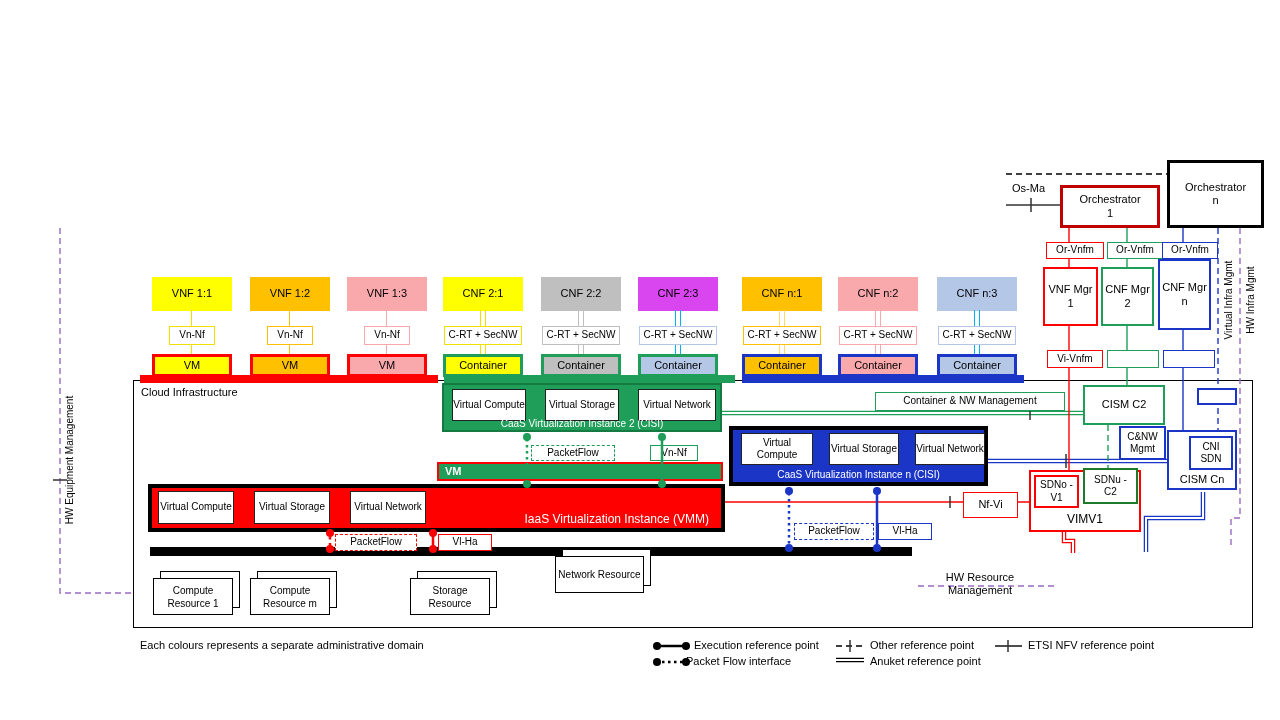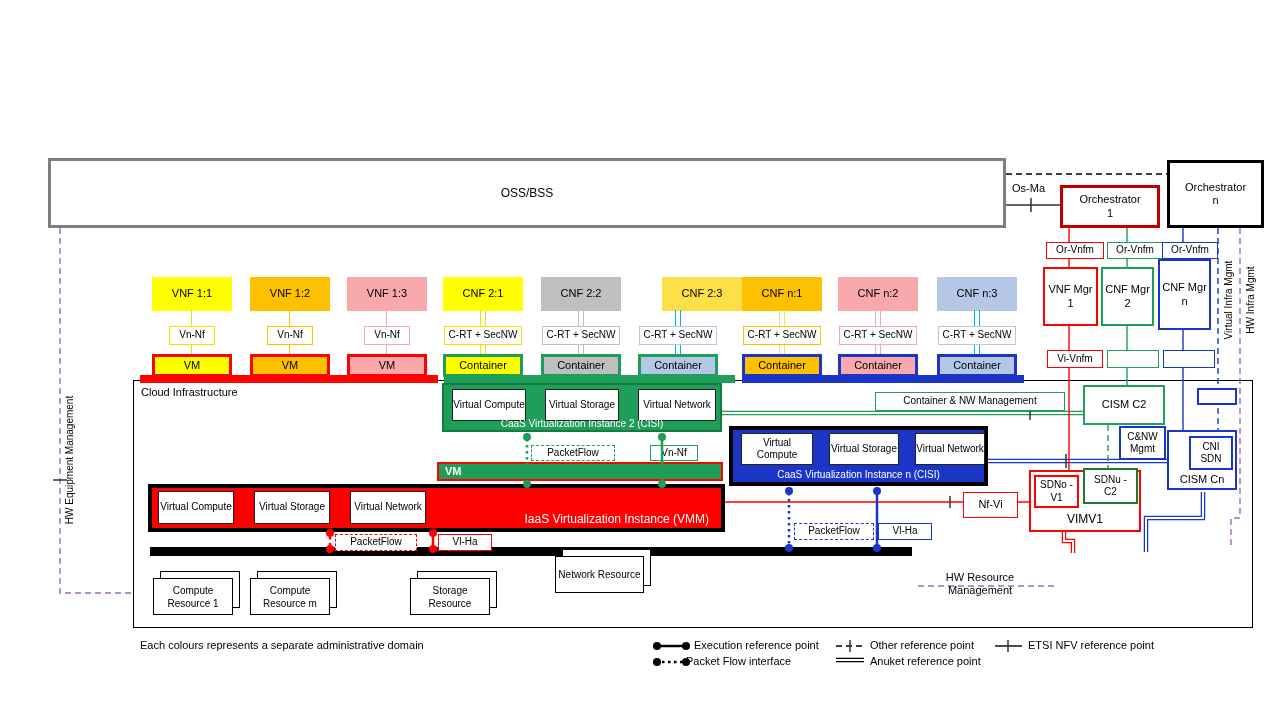--- a/index.html
+++ b/index.html
@@ -76,23 +76,20 @@
       <path class="sr w1" d="M1069 228 V473"></path>
       <path class="sr w1" d="M725 502 H1030"></path>
       <path class="tick" d="M950 496 V508"></path>
       <path class="sr w4" d="M1064 532 V541 H1073 V553"></path>
       <path class="score wc" d="M1064 532 V541 H1073 V553"></path>
       <path class="sb w4" d="M1203 492 V518 H1146 V552"></path>
       <path class="score wc" d="M1203 492 V518 H1146 V552"></path>
     </g>
   </svg>
 
-  <div class="bx bfr f12" style="left:48px;top:158px;width:958px;height:70px">
-    <span>OSS/BSS</span>
-  </div>
   <div class="bx plain f11 tl" style="left:1012px;top:181px;width:48px;height:16px">Os-Ma</div>
   <div class="bx bdr35 f11" style="left:1060px;top:185px;width:100px;height:43px;padding:0 16px">Orchestrator 1</div>
   <div class="bx bk35 f11" style="left:1167px;top:160px;width:97px;height:68px;padding:0 16px">Orchestrator n</div>
 
   <div class="bx br15 f10" style="left:1046px;top:242px;width:58px;height:17px">Or-Vnfm</div>
   <div class="bx bg15 f10" style="left:1107px;top:242px;width:56px;height:17px">Or-Vnfm</div>
   <div class="bx bb15 f10" style="left:1162px;top:242px;width:56px;height:17px">Or-Vnfm</div>
 
   <div class="bx br2 f11" style="left:1043px;top:267px;width:55px;height:59px">VNF Mgr 1</div>
   <div class="bx bg2 f11" style="left:1101px;top:267px;width:53px;height:59px">CNF Mgr 2</div>
@@ -236,21 +233,21 @@
     <div class="bx f10 z3 nowrap" style="left: 364px; top: 326px; width: 46px; height: 19px; border: 1.5px solid rgb(249, 168, 172);">Vn-Nf</div>
     <div class="bx f11" style="left: 347px; top: 354px; width: 80px; height: 23px; background: rgb(249, 168, 172); border: 3px solid rgb(255, 0, 0);">VM</div>
     <div class="bx f11" style="left: 443px; top: 277px; width: 80px; height: 34px; background: rgb(255, 255, 0); border: none;">CNF 2:1</div>
     <div class="bar" style="left: 480px; top: 310px; width: 6px; height: 46px; border-left: 1.6px solid rgb(240, 224, 0); border-right: 1.6px solid rgb(240, 224, 0); z-index: 2;"></div>
     <div class="bx f10 z3 nowrap" style="left: 444px; top: 326px; width: 78px; height: 19px; border: 1.5px solid rgb(240, 224, 0);">C-RT + SecNW</div>
     <div class="bx f11" style="left: 443px; top: 354px; width: 80px; height: 23px; background: rgb(255, 255, 0); border: 3px solid rgb(30, 158, 88);">Container</div>
     <div class="bx f11" style="left: 541px; top: 277px; width: 80px; height: 34px; background: rgb(191, 191, 191); border: none;">CNF 2:2</div>
     <div class="bar" style="left: 578px; top: 310px; width: 6px; height: 46px; border-left: 1.6px solid rgb(191, 191, 191); border-right: 1.6px solid rgb(191, 191, 191); z-index: 2;"></div>
     <div class="bx f10 z3 nowrap" style="left: 542px; top: 326px; width: 78px; height: 19px; border: 1.5px solid rgb(191, 191, 191);">C-RT + SecNW</div>
     <div class="bx f11" style="left: 541px; top: 354px; width: 80px; height: 23px; background: rgb(191, 191, 191); border: 3px solid rgb(30, 158, 88);">Container</div>
-    <div class="bx f11" style="left: 638px; top: 277px; width: 80px; height: 34px; background: #fde047; border: none; margin-left: 24px;">CNF 2:3</div>
+    <div class="bx f11" style="left: 638px; top: 277px; width: 80px; height: 34px; background: #d946ef; border: none;">CNF 2:3</div>
     <div class="bar" style="left: 675px; top: 310px; width: 6px; height: 46px; border-left: 1.6px solid rgb(0, 176, 240); border-right: 1.6px solid rgb(0, 176, 240); z-index: 2;"></div>
     <div class="bx f10 z3 nowrap" style="left: 639px; top: 326px; width: 78px; height: 19px; border: 1.5px solid rgb(180, 199, 231);">C-RT + SecNW</div>
     <div class="bx f11" style="left: 638px; top: 354px; width: 80px; height: 23px; background: rgb(180, 199, 231); border: 3px solid rgb(30, 158, 88);">Container</div>
     <div class="bx f11" style="left: 742px; top: 277px; width: 80px; height: 34px; background: rgb(255, 192, 0); border: none;">CNF n:1</div>
     <div class="bar" style="left: 779px; top: 310px; width: 6px; height: 46px; border-left: 1.6px solid rgb(255, 217, 102); border-right: 1.6px solid rgb(255, 217, 102); z-index: 2;"></div>
     <div class="bx f10 z3 nowrap" style="left: 743px; top: 326px; width: 78px; height: 19px; border: 1.5px solid rgb(255, 192, 0);">C-RT + SecNW</div>
     <div class="bx f11" style="left: 742px; top: 354px; width: 80px; height: 23px; background: rgb(255, 192, 0); border: 3px solid rgb(27, 53, 199);">Container</div>
     <div class="bx f11" style="left: 838px; top: 277px; width: 80px; height: 34px; background: rgb(249, 168, 172); border: none;">CNF n:2</div>
     <div class="bar" style="left: 875px; top: 310px; width: 6px; height: 46px; border-left: 1.6px solid rgb(249, 168, 172); border-right: 1.6px solid rgb(249, 168, 172); z-index: 2;"></div>
     <div class="bx f10 z3 nowrap" style="left: 839px; top: 326px; width: 78px; height: 19px; border: 1.5px solid rgb(249, 168, 172);">C-RT + SecNW</div>

